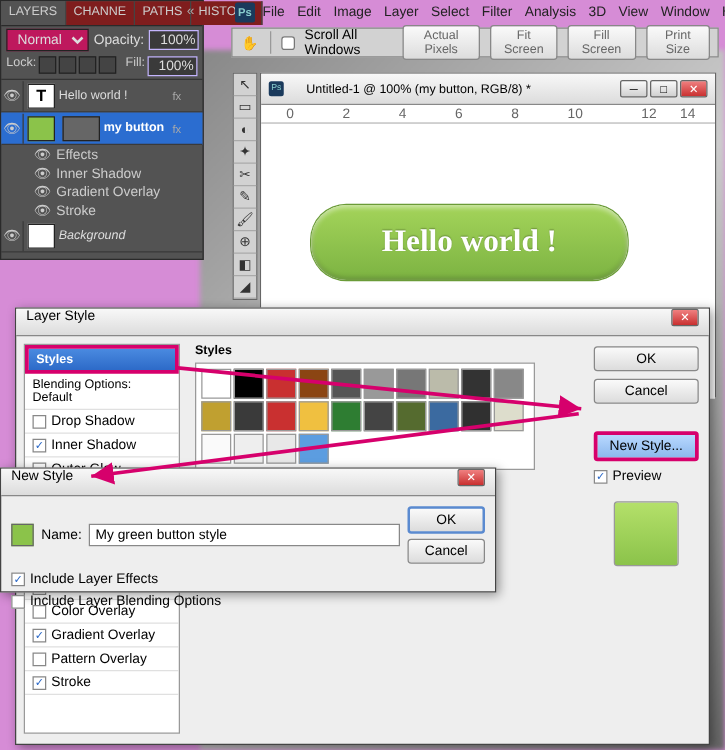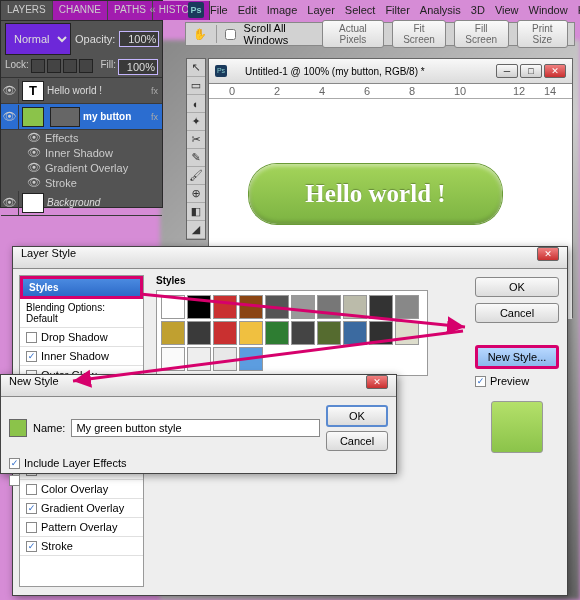--- a/index.html
+++ b/index.html
@@ -1,37 +1,37 @@
 <!DOCTYPE html>
 <html><head>
 <meta charset="utf-8">
 <style>
 *{box-sizing:border-box;margin:0;padding:0;font-family:Tahoma,Arial,sans-serif;font-size:11px}
 body{width:580px;height:600px;background:#d68cd6;overflow:hidden;position:relative}
 .bg-blur{position:absolute;left:160px;top:40px;width:420px;height:560px;background:linear-gradient(135deg,#888,#ccc,#666);filter:blur(2px)}
 .layers-panel{position:absolute;left:0;top:0;width:163px;height:208px;background:#535353;border:1px solid #2a2a2a}
 .lp-tabs{display:flex;height:20px;background:#535353;border-bottom:1px solid #2a2a2a}
-.lp-tab{padding:3px 6px;color:#ccc;background:#a21caf;font-size:10px;border-right:1px solid #444}
+.lp-tab{padding:3px 6px;color:#ccc;background:#7f1d1d;font-size:10px;border-right:1px solid #444}
 .lp-tab.active{background:#535353}
 .lp-close{position:absolute;right:4px;top:4px;width:11px;height:11px;color:#aaa;text-align:center;line-height:9px}
 .lp-row{display:flex;align-items:center;padding:2px 4px;gap:4px;color:#ddd}
-.lp-sel{flex:1;background:#6d28d9;border:1px solid #222;color:#ddd;padding:1px 4px;height:32px}
+.lp-sel{flex:1;background:#be185d;border:1px solid #222;color:#ddd;padding:1px 4px;height:18px}
 .lp-inp{width:40px;background:#3a3a3a;border:1px solid #c4b5fd;color:#ddd;padding:1px 2px;height:16px;text-align:right}
 .lp-lock{display:flex;gap:2px;padding:2px 4px;border-bottom:1px solid #333}
 .lock-btn{width:14px;height:14px;background:#444;border:1px solid #222}
 .layer{display:flex;align-items:center;height:26px;border-bottom:1px solid #3a3a3a}
 .layer.sel{background:#2b6dd0}
 .eye{width:18px;height:24px;border-right:1px solid #3a3a3a;display:flex;align-items:center;justify-content:center;color:#ccc}
 .thumb{width:22px;height:20px;margin:0 3px;border:1px solid #222;background:#fff}
 .thumb.text{display:flex;align-items:center;justify-content:center;font-weight:bold;font-size:13px;color:#000}
 .thumb.green{background:#8bc34a}
 .thumb.mask{background:#666;width:30px}
 .lname{color:#ddd;flex:1;font-size:10px}
 .layer.sel .lname{color:#fff;font-weight:bold}
-.fx{color:#aaa;font-size:9px;margin-right:4px}
+.fx{color:#aaa;font-size:9px;margin-right:17px}
 .effects{padding-left:26px;color:#ccc;font-size:10px}
 .effects div{display:flex;align-items:center;height:15px;gap:4px}
 .eff-eye{width:14px;text-align:center}
 .menubar{position:absolute;left:185px;top:4px;display:flex;gap:10px;color:#222;font-size:11px}
 .mi{cursor:default}
 .toolbar{position:absolute;left:185px;top:22px;right:5px;height:24px;background:#d2d2d2;border:1px solid #888;display:flex;align-items:center;gap:8px;padding:0 6px}
 .tb-hand{width:20px;height:20px;display:flex;align-items:center;justify-content:center}
 .tb-btn{background:linear-gradient(#fafafa,#dcdcdc);border:1px solid #888;border-radius:3px;padding:2px 8px;font-size:10px;color:#666}
 .cb{width:11px;height:11px}
 .doc-win{position:absolute;left:208px;top:58px;width:365px;height:260px;background:#fff;border:1px solid #666}
@@ -315,20 +315,21 @@
         <button class="dlg-btn" style="border:2px solid #5a8ad0">OK</button>
         <button class="dlg-btn">Cancel</button>
       </div>
     </div>
     <label style="display:flex;gap:4px;align-items:center">
         <span class="chk">✓</span>
         <span>Include Layer Effects</span>
       </label>
     <label style="display:flex;gap:4px;align-items:center">
         <span class="chk"></span>
+        <span>Include Layer Blending Options</span>
       </label>
   </div>
 </div>
 
 <svg class="arrow" style="left:140px;top:289px;width:340px;height:50px">
     <defs>
       <marker id="ah1" markerWidth="8" markerHeight="8" refX="6" refY="3" orient="auto">
         <path d="M0,0 L6,3 L0,6 Z" fill="#d6006c"></path>
       </marker>
     </defs>

